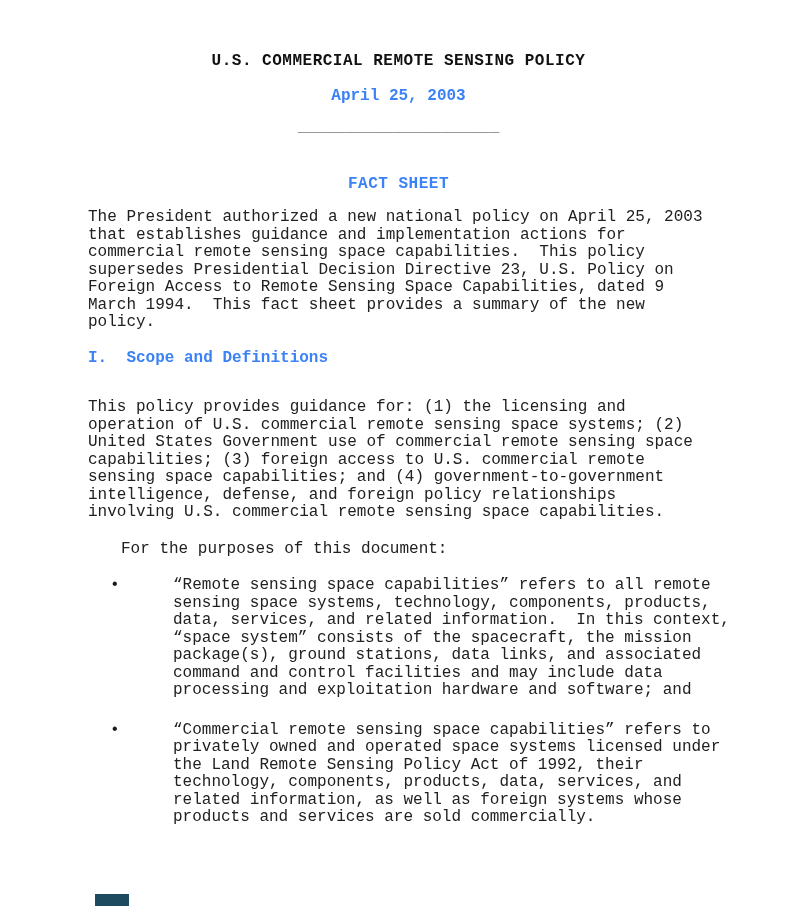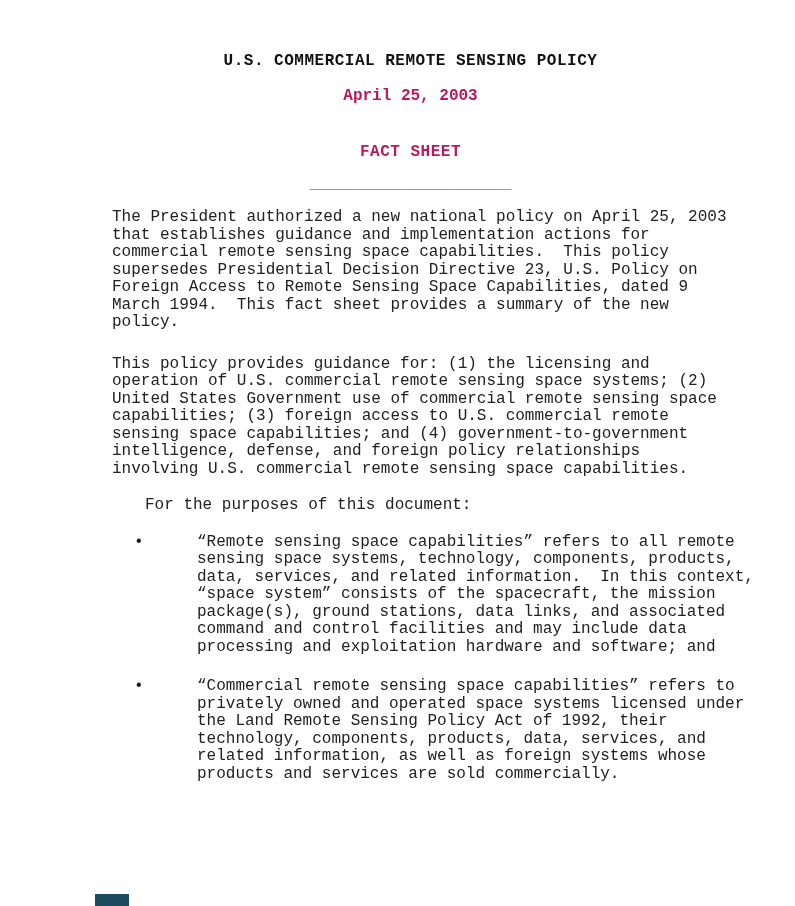--- a/index.html
+++ b/index.html
@@ -9,41 +9,41 @@
     width: 795px;
     height: 906px;
     background: #ffffff;
     overflow: hidden;
     font-family: "Liberation Mono", "DejaVu Sans Mono", monospace;
     font-size: 16px;
     line-height: 17.5px;
     color: #212121;
   }
   .doc {
-    padding: 53px 86px 0 112px;
+    padding: 53px 86px 0 88px;
   }
   .center { text-align: center; }
-  .bold { font-weight: bold; color: #be185d; }
+  .bold { font-weight: bold; color: #3b82f6; }
   .pre { white-space: pre; }
   .doc-title {
     font-weight: bold;
     color: #111111;
     letter-spacing: 0.5px;
   }
   .doc-date { margin-top: 17px; }
   .divider-line {
     margin-top: 14px;
     color: #7d7d7d;
     letter-spacing: 0;
   }
   .fact-sheet { margin-top: 39px; letter-spacing: 0.5px; }
   .para { white-space: pre; }
   .intro-para { margin-top: 16px; }
   .section-heading { margin-top: 18px; white-space: pre; }
-  .scope-para { margin-top: 24px; }
+  .scope-para { margin-top: 32px; }
   .leadin-para { margin-top: 19px; margin-left: 33px; }
   .bullet-list { list-style: none; }
   .bullet-item {
     display: flex;
     align-items: flex-start;
     padding-left: 22px;
     margin-top: 19px;
   }
   .bullet-item + .bullet-item { margin-top: 22px; }
   .bullet-marker {
@@ -63,32 +63,33 @@
 </head>
 <body>
 
 <div class="page">
   <div class="doc">
 
     <div class="center doc-title">U.S. COMMERCIAL REMOTE SENSING POLICY</div>
 
     <div class="center bold doc-date">April 25, 2003</div>
 
+    <div class="center divider-line pre">_____________________</div>
+
     <div class="center bold fact-sheet">FACT SHEET</div>
-
-    <div class="center divider-line pre">_____________________</div>
 
     <div class="para intro-para">The President authorized a new national policy on April 25, 2003
 that establishes guidance and implementation actions for
 commercial remote sensing space capabilities.  This policy
 supersedes Presidential Decision Directive 23, U.S. Policy on
 Foreign Access to Remote Sensing Space Capabilities, dated 9
 March 1994.  This fact sheet provides a summary of the new
 policy.</div>
 
+    <div class="bold section-heading">I.  Scope and Definitions</div>
 
     <div class="para scope-para">This policy provides guidance for: (1) the licensing and
 operation of U.S. commercial remote sensing space systems; (2)
 United States Government use of commercial remote sensing space
 capabilities; (3) foreign access to U.S. commercial remote
 sensing space capabilities; and (4) government-to-government
 intelligence, defense, and foreign policy relationships
 involving U.S. commercial remote sensing space capabilities.</div>
 
     <div class="para leadin-para">For the purposes of this document:</div>

